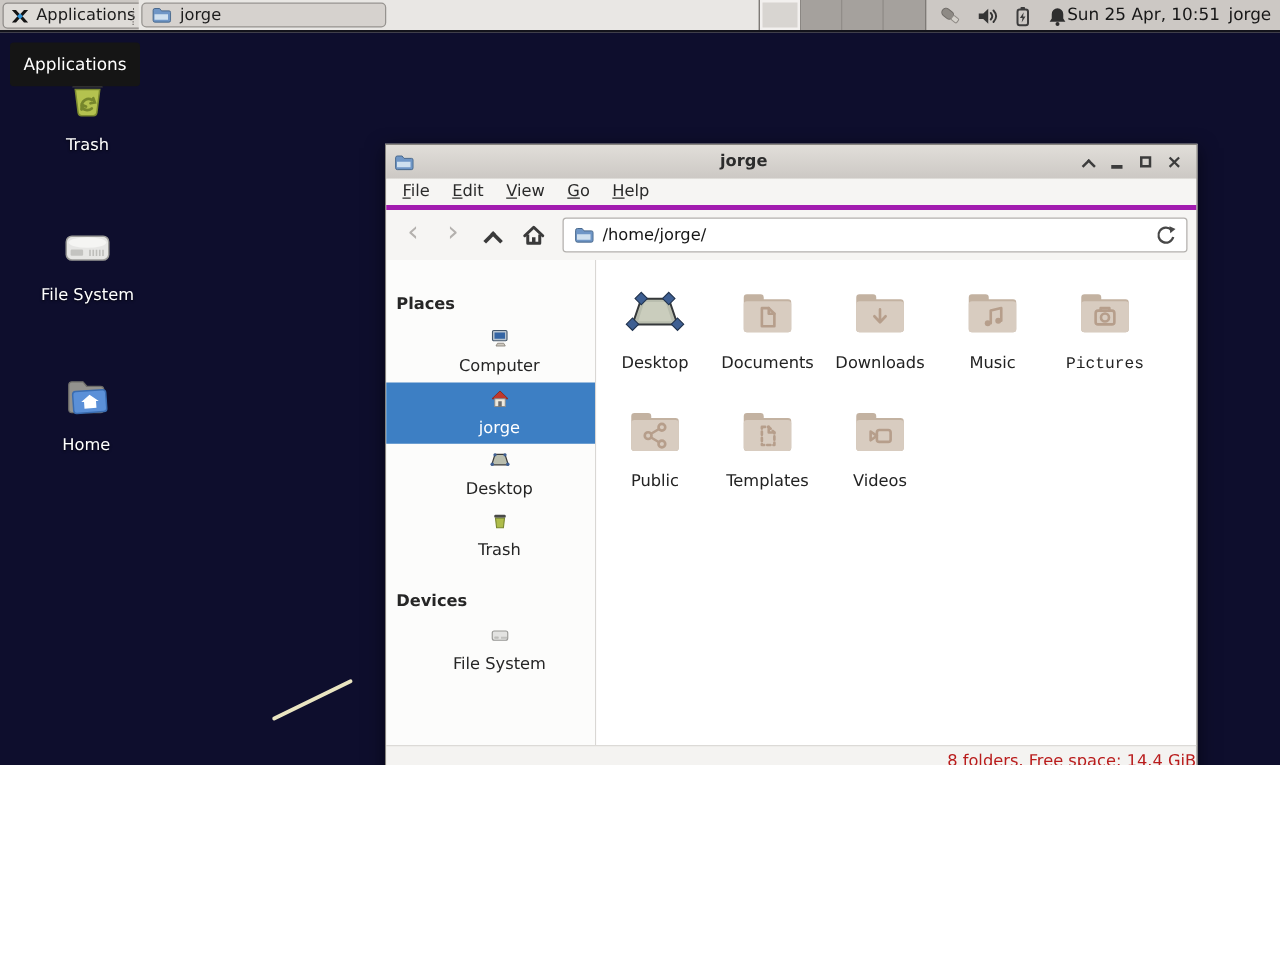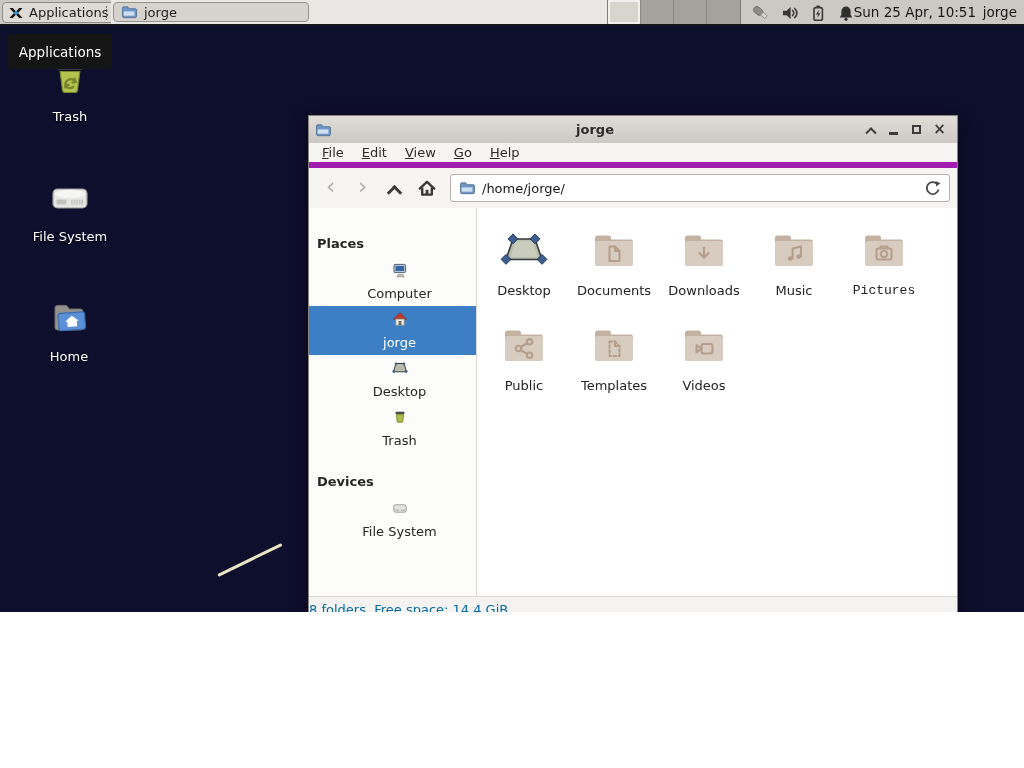--- a/index.html
+++ b/index.html
@@ -47,21 +47,21 @@
   .window { position:absolute; left:308px; top:115px; width:650px; height:510px; background:#f6f5f3;
     border:1px solid #87847f; box-shadow:0 3px 14px rgba(0,0,0,.55); display:flex; flex-direction:column; }
   .titlebar { height:27px; background:linear-gradient(#e1ded9,#ccc8c4); display:flex; align-items:center; padding:0 6px; flex:0 0 auto; }
   .title { flex:1; text-align:center; font-weight:bold; color:#2c2c2c; font-size:13px; }
   .tb-btn { width:23px; height:23px; display:flex; align-items:center; justify-content:center; color:#3c3c3c; }
   .chev-up { width:8px; height:8px; border-top:2.5px solid #3c3c3c; border-left:2.5px solid #3c3c3c; transform:rotate(45deg) translate(2px,2px); }
   .min-bar { width:9px; height:2.5px; background:#3c3c3c; margin-top:8px; }
   .max-box { width:9px; height:9px; border:2px solid #3c3c3c; }
   .close-x { font-size:15px; font-weight:bold; line-height:1; }
 
-  .menubar { height:25px; background:#f6f5f3; border-bottom:6px solid #a21caf; display:flex; align-items:center; padding:0 4px; flex:0 0 auto;text-align:right; }
+  .menubar { height:25px; background:#f6f5f3; border-bottom:4px solid #a21caf; display:flex; align-items:center; padding:0 4px; flex:0 0 auto;text-align:right; }
   .menu-item { padding:3px 9px; color:#2b2b2b; }
   .mn { text-decoration:underline; }
 
   .toolbar { height:40px; display:flex; align-items:center; padding:0 7px; gap:3px; background:#f6f5f3; flex:0 0 auto; }
   .tool-btn { width:29px; height:29px; display:flex; align-items:center; justify-content:center; border-radius:3px; }
   .nav-glyph { font-size:23px; line-height:1; color:#b4b1ae; margin-top:-3px; }
   .chev-up-big { width:11px; height:11px; border-top:3.2px solid #3a3a3a; border-left:3.2px solid #3a3a3a; transform:rotate(45deg) translate(3px,3px); }
   .path-entry { flex:1; height:28px; margin-left:6px; background:#fff; border:1px solid #b3b0ad; border-radius:3px;
     display:flex; align-items:center; padding:0 8px; gap:7px; }
   .path-entry input { flex:1; border:none; outline:none; background:transparent; font:13px "DejaVu Sans",sans-serif; color:#161616; }
@@ -70,21 +70,21 @@
   .sidebar { width:168px; background:#fcfcfb; border-right:1px solid #d9d7d4; padding-top:7px; flex:0 0 auto; }
   .side-header { font-weight:bold; color:#262626; padding:5px 8px 6px 8px;margin-top:16px; }
   .side-item { display:flex; align-items:center; gap:8px; padding:5px 8px 5px 22px; color:#262626;flex-direction:column; }
   .side-item.selected { background:#3d7fc4; color:#ffffff; }
   .main-view { flex:1; position:relative; background:#ffffff; }
   .fcell { position:absolute; width:90px; text-align:center; }
   .fcell svg { display:block; margin:0 auto; }
   .flabel { margin-top:9px; font-size:13px; color:#232323; }
 
   .statusbar { height:28px; border-top:1px solid #dcdad7; background:#f4f3f1; line-height:26px; 
-    color:#0369a1; flex:0 0 auto; font-size:13px; }
+    color:#b91c1c; flex:0 0 auto; font-size:13px;text-align:right; }
 
   
   .dock { position:absolute; left:358px; top:718px; width:308px; height:50px; background:#fbfbfa; border:1px solid #c6c6c3; border-bottom:none;
     display:flex; align-items:center; padding:0 5px; gap:7px; }
   .dock-sep { width:1px; height:38px; background:#a9a9a6; }
   .dock-item { display:flex; align-items:center; justify-content:center; }
 
   .emblem { stroke:#b69e8b; stroke-width:2.1; fill:none; stroke-linecap:round; stroke-linejoin:round; }
 </style>
 </head>

